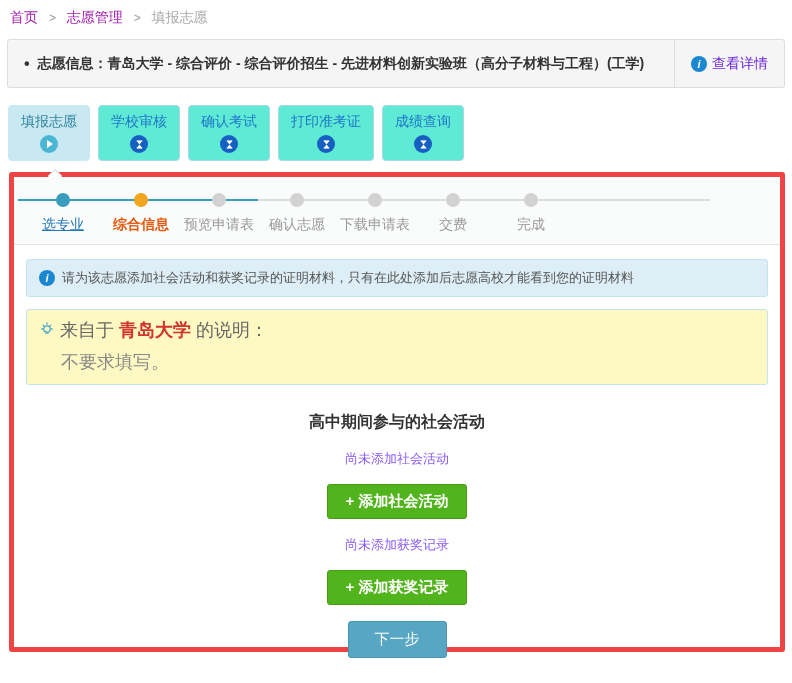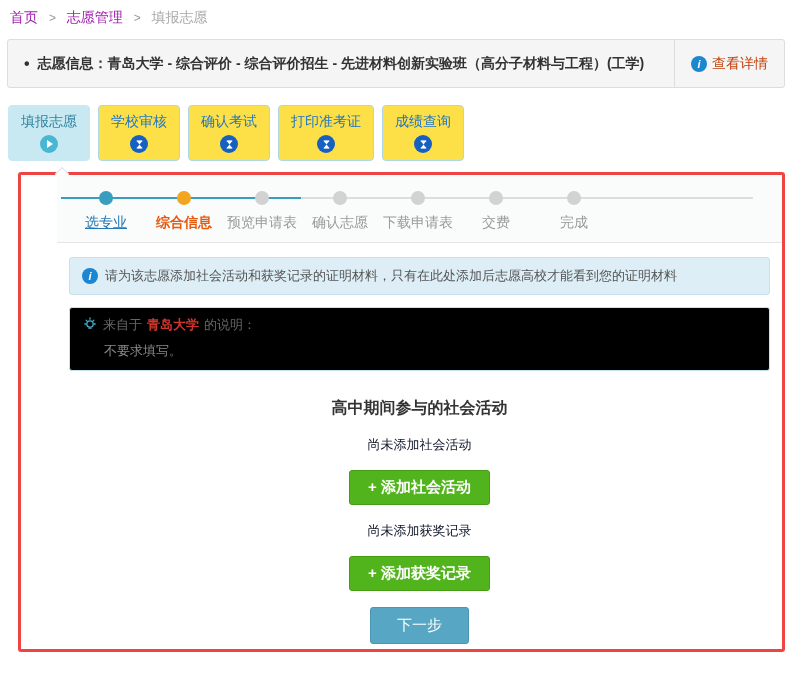--- a/index.html
+++ b/index.html
@@ -13,42 +13,42 @@
   .breadcrumb .sep { color:#9a9a9a; margin:0 7px; font-size:12px; }
 
   
   .info-bar { margin:12px 7px 0 7px; height:49px; background:#f5f5f5;
     border:1px solid #ddd; border-radius:3px; display:flex; align-items:stretch; }
   .info-bar-left { flex:1; display:flex; align-items:center; padding-left:16px;
     font-size:14px; font-weight:bold; color:#333; }
   .info-bar-left .bullet { margin-right:8px; font-size:16px; }
   .info-bar-right { width:110px; border-left:1px solid #ddd; display:flex;
     align-items:center; justify-content:center; cursor:pointer; }
-  .info-bar-right .link { color:#c2410c; font-size:14px; margin-left:5px; }
+  .info-bar-right .link { color:#6d28d9; font-size:14px; margin-left:5px; }
   .i-circle { width:16px; height:16px; border-radius:50%; background:#1a87d0;
     color:#fff; font-size:11px; font-weight:bold; font-style:italic;
     display:inline-flex; align-items:center; justify-content:center; flex:0 0 auto; }
 
   
   .tabs { display:flex; gap:8px; margin:17px 0 0 8px; }
-  .tab { height:56px; padding:7px 12px 0 12px; background:#fde047;
+  .tab { height:56px; padding:7px 12px 0 12px; background:#5eead4;
     border:1px solid #abd7e9; border-radius:4px; text-align:center;
     font-size:14px; color:#1f76c8; cursor:pointer; }
   .tab .tab-icon-wrap { margin-top:4px; display:flex; justify-content:center; }
   .tab.active { background:#c9e9f2; border-color:#c9e9f2; color:#31849f; }
   .play-circle { width:18px; height:18px; border-radius:50%; background:#49b7d4;
     display:flex; align-items:center; justify-content:center; }
   .play-circle .tri { width:0; height:0; border-top:4px solid transparent;
     border-bottom:4px solid transparent; border-left:6px solid #fff; margin-left:2px; }
   .hour-circle { width:18px; height:18px; border-radius:50%; background:#1660c2;
     display:flex; align-items:center; justify-content:center; }
 
   
-  .panel { position:relative; margin:11px 7px 0 18px; height:480px;
-    border:3px solid #ef4444; border-radius:3px; background:#fff;padding-left:36px; }
+  .panel { position:relative; margin:11px 7px 0 9px; height:480px;
+    border:5px solid #ef4444; border-radius:3px; background:#fff; }
   .caret { position:absolute; top:-6px; left:36px; width:10px; height:10px;
     background:#fff; border-left:1px solid #e2e2e2; border-top:1px solid #e2e2e2;
     transform:rotate(45deg); }
 
   
   .stepper { position:relative; padding:16px 0 10px 10px; background:#fafbfb;
     border-bottom:1px solid #e5e5e5; border-radius:3px 3px 0 0; }
   .step-line { position:absolute; top:22px; height:2px; }
   .step-line.teal { left:4px; width:240px; background:#399dbe; }
   .step-line.gray { left:244px; width:452px; background:#ddd; }
@@ -60,31 +60,31 @@
   .step.todo .dot { background:#d2d2d2; }
   .step .lbl { font-size:14px; }
   .step.done .lbl { color:#2679b5; text-decoration:underline; cursor:pointer; }
   .step.current .lbl { color:#e55a10; font-weight:bold; }
   .step.todo .lbl { color:#9a9a9a; }
 
   
   .notice { margin:14px 12px 0 12px; background:#ddeef6; border:1px solid #c5e2ef;
     border-radius:3px; padding:9px 12px; font-size:13px; color:#555;
     display:flex; align-items:center; gap:7px; }
-  .note { margin:12px 12px 0 12px; background:#000000; border:1px solid #c5e2ef;
-    border-radius:3px; padding:8px 12px 10px 12px; font-size:13px; color:#666; }
+  .note { margin:12px 12px 0 12px; background:#fef9c3; border:1px solid #c5e2ef;
+    border-radius:3px; padding:8px 12px 10px 12px; font-size:18px; color:#666; }
   .note .line1 { display:flex; align-items:center; gap:5px; }
   .note .school { color:#d0342c; font-weight:bold; }
   .note .line2 { margin:8px 0 0 22px; color:#888; }
   .bulb { flex:0 0 auto; }
 
   
   .section { text-align:center; }
   .section .title { margin-top:27px; font-size:16px; font-weight:bold; color:#333; }
-  .section .empty { margin-top:17px; font-size:13px; color:#0f172a; }
+  .section .empty { margin-top:17px; font-size:13px; color:#8b5cf6; }
   .btn-green { margin-top:16px; display:inline-block; background:#52b41d;
     border:1px solid #469c13; border-radius:3px; color:#fff; font-weight:bold;
     font-size:15px; padding:7px 18px; cursor:pointer;
     font-family:"Liberation Sans","DejaVu Sans",sans-serif;text-align:center; }
   .next-wrap { text-align:center; margin-top:16px; }
   .btn-next { display:inline-block; background:#57a7c4; border:1px solid #4a96b3;
     border-radius:3px; color:#fff; font-size:15px; padding:8px 26px; cursor:pointer;
     font-family:"Liberation Sans","DejaVu Sans",sans-serif; }
 </style>
 </head>

